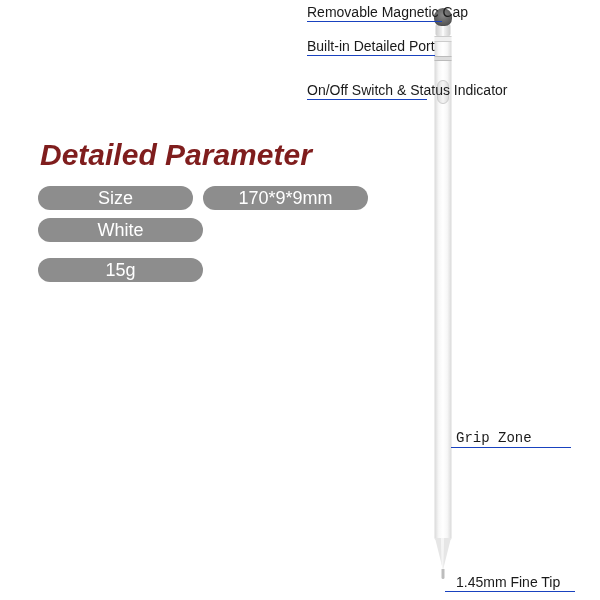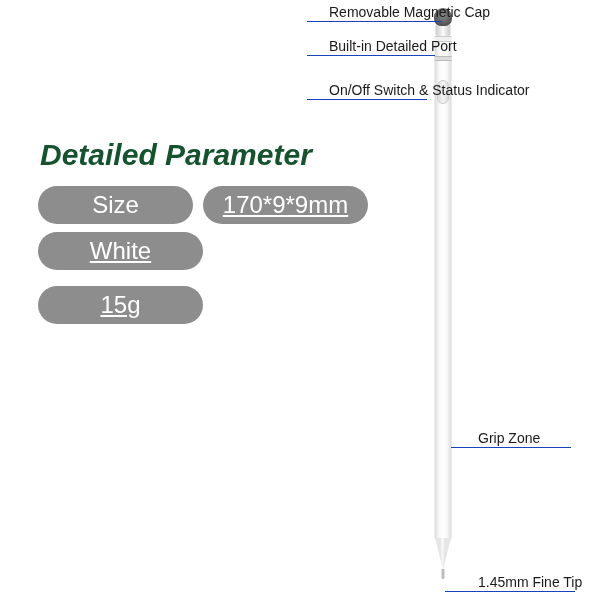--- a/index.html
+++ b/index.html
@@ -11,44 +11,44 @@
     position: relative;
     overflow: hidden;
   }
   .title {
     position: absolute;
     left: 40px;
     top: 138px;
     font-size: 30px;
     font-style: italic;
     font-weight: bold;
-    color: #14532d;
+    color: #7f1d1d;
   }
   .table {
     position: absolute;
     left: 38px;
     top: 186px;
   }
   .row {
     display: flex;
     gap: 10px;
     margin-bottom: 8px;
   }
   .pill {
     background: #8d8d8d;
     color: #fff;
-    font-size: 24px;
+    font-size: 18px;
     border-radius: 22px;
-    height: 38px;
+    height: 24px;
     display: flex;
     align-items: center;
     justify-content: center;
   }
   .pill.label { width: 155px; }
-  .pill.value { width: 165px; text-decoration: underline; }
+  .pill.value { width: 165px; }
   .stylus {
     position: absolute;
     left: 432px;
     top: 8px;
     width: 22px;
     height: 575px;
   }
   .mesh-tip {
     position: absolute;
     top: 0;
@@ -151,29 +151,28 @@
   .callout .line {
     position: absolute;
     height: 0;
     border-top: 1px solid #1942bf;
   }
   .callout .txt {
     position: absolute;
     white-space: nowrap;
     bottom: 2px;
     left: 0;
-    margin-left: 22px;
   }
   .c1 { left: 307px; top: 2px; width: 260px; height: 20px;}
   .c1 .line { left: 0; width: 135px; top: 19px;}
   .c2 { left: 307px; top: 36px; width: 260px; height: 20px;}
   .c2 .line { left: 0; width: 128px; top: 19px;}
   .c3 { left: 307px; top: 80px; width: 280px; height: 20px;}
   .c3 .line { left: 0; width: 120px; top: 19px;}
-  .c4 { left: 456px; top: 430px; width: 140px; height: 18px;}
+  .c4 { left: 456px; top: 430px; width: 140px; height: 18px; font-family: Liberation Mono, monospace;}
   .c4 .line { left: -5px; width: 120px; top: 17px;}
   .c5 { left: 456px; top: 574px; width: 140px; height: 18px;}
   .c5 .line { left: -11px; width: 130px; top: 17px;}
 </style>
 </head>
 <body>
 
 <div class="title">Detailed Parameter</div>
 
 <div class="table">

